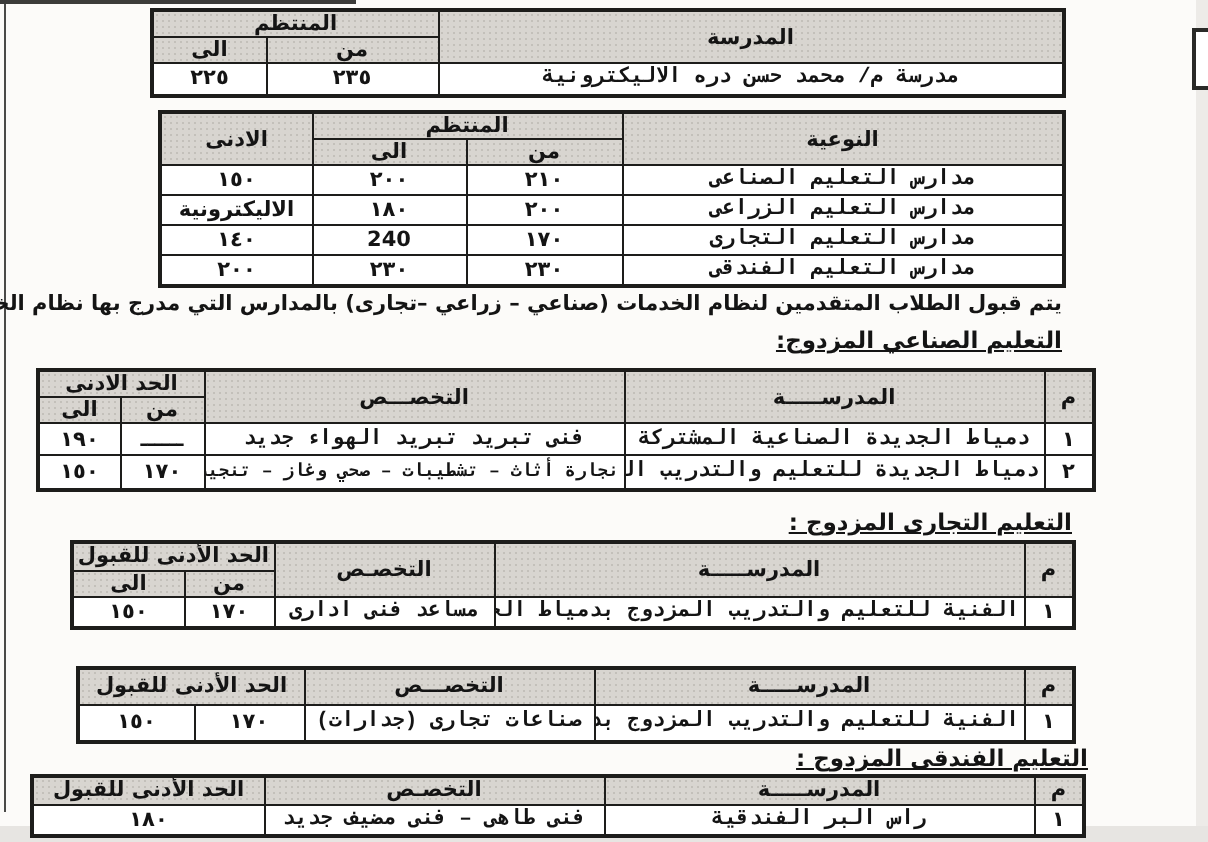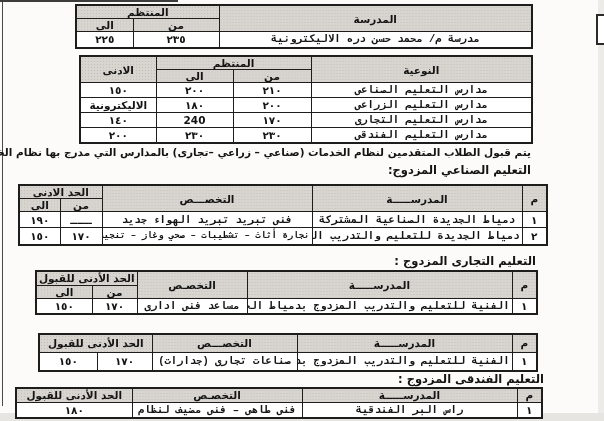--- a/index.html
+++ b/index.html
@@ -27,21 +27,21 @@
   td.txt{text-align:center;font-family:Liberation Mono, monospace;}
   td.small{font-size:9px;}
   .t1{left:75px;top:4px;width:456px;}
   .t2{left:79px;top:55px;width:452px;}
   .t3{left:18px;top:184px;width:528px;}
   .t4{left:35px;top:270px;width:501px;}
   .t5{left:38px;top:333px;width:498px;}
   .t6{left:15px;top:387px;width:526px;}
   .note{position:absolute;left:60px;top:146px;width:471px;font-size:10.5px;font-weight:bold;
         text-align:right;padding-right:34px;white-space:nowrap;}
-  .sec-title{position:absolute;font-size:11.5px;font-weight:bold;white-space:nowrap;}
+  .sec-title{position:absolute;font-size:11.5px;font-weight:bold;white-space:nowrap;text-decoration:underline;}
   .st1{top:163px;right:73px;}
   .st2{top:254px;right:68px;}
   .st3{top:317px;right:68px;}
   .st4{top:372px;right:60px;}
 </style>
 </head>
 <body>
 
 <div id="page">
 
@@ -223,19 +223,19 @@
     <tbody>
         <tr style="height:14px">
       <th>م</th>
       <th>المدرســـــة</th>
       <th>التخصـص</th>
       <th>الحد الأدنى للقبول</th>
     </tr>
     <tr style="height:16px">
       <td>١</td>
       <td class="txt">راس البر الفندقية</td>
-      <td class="txt">فنى طاهى – فنى مضيف    لنظام</td>
+      <td class="txt">فنى طاهى – فنى مضيف    جديد</td>
       <td>١٨٠</td>
     </tr>
   </tbody>
     </table>
 
 </div>
 
 </body></html>

